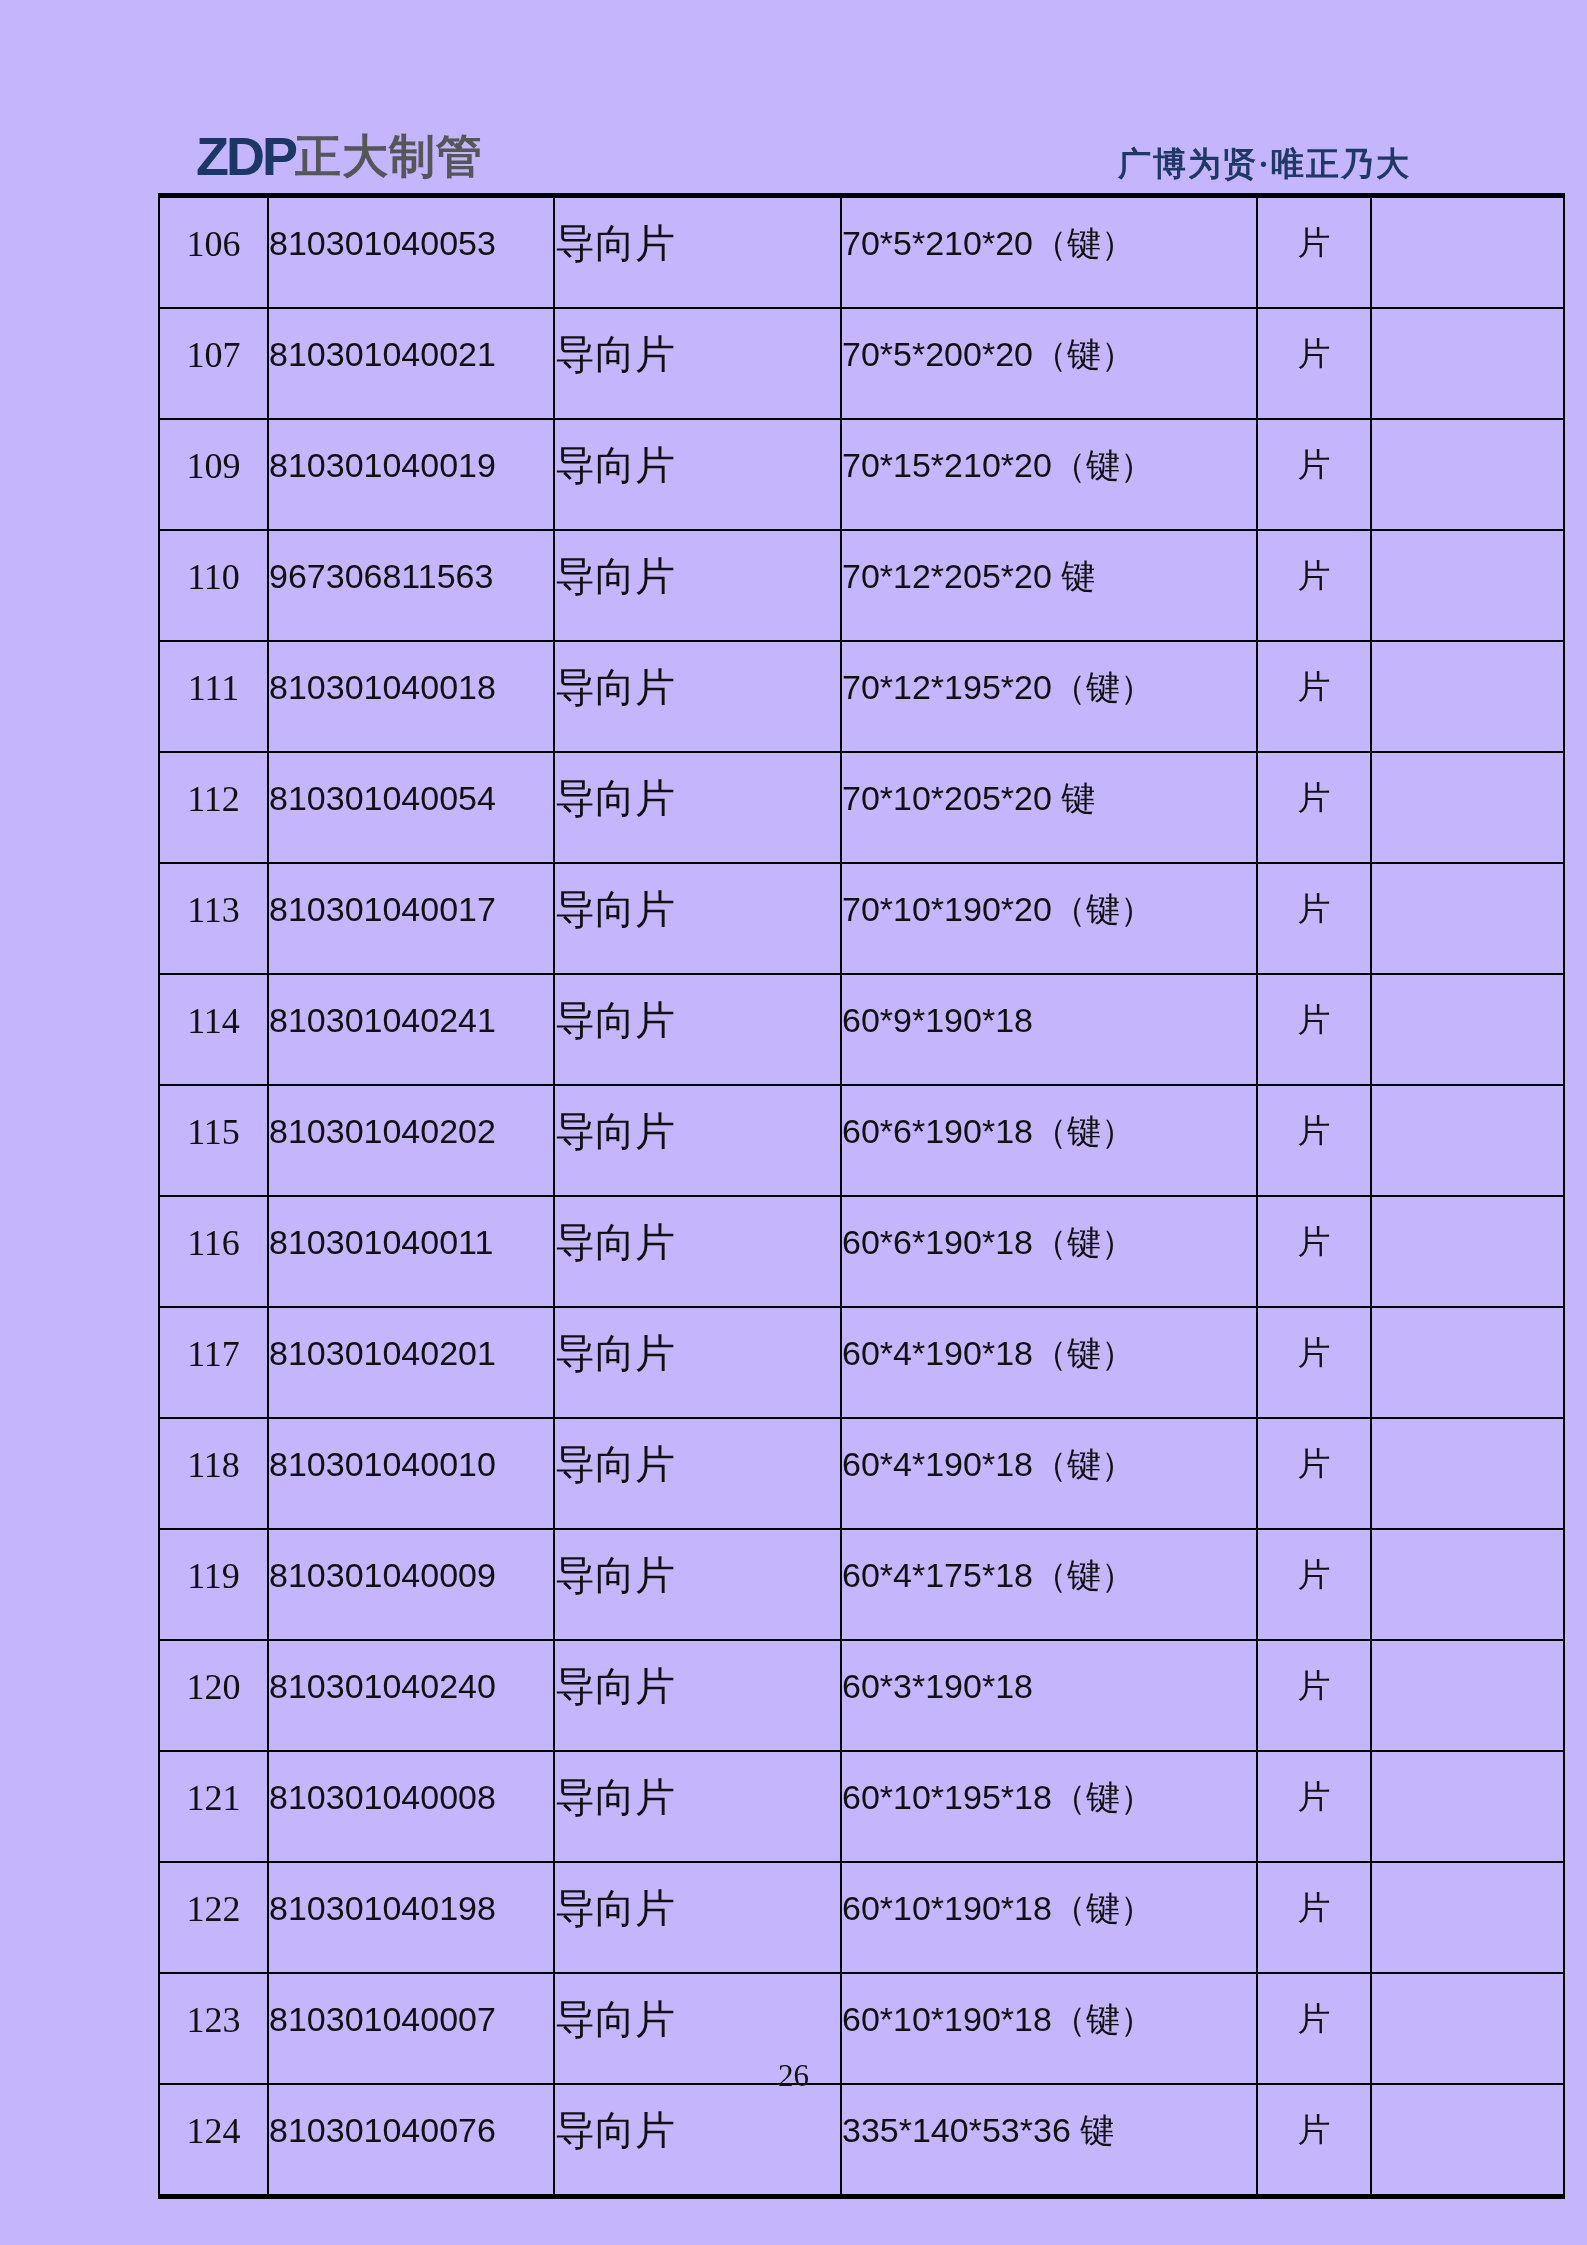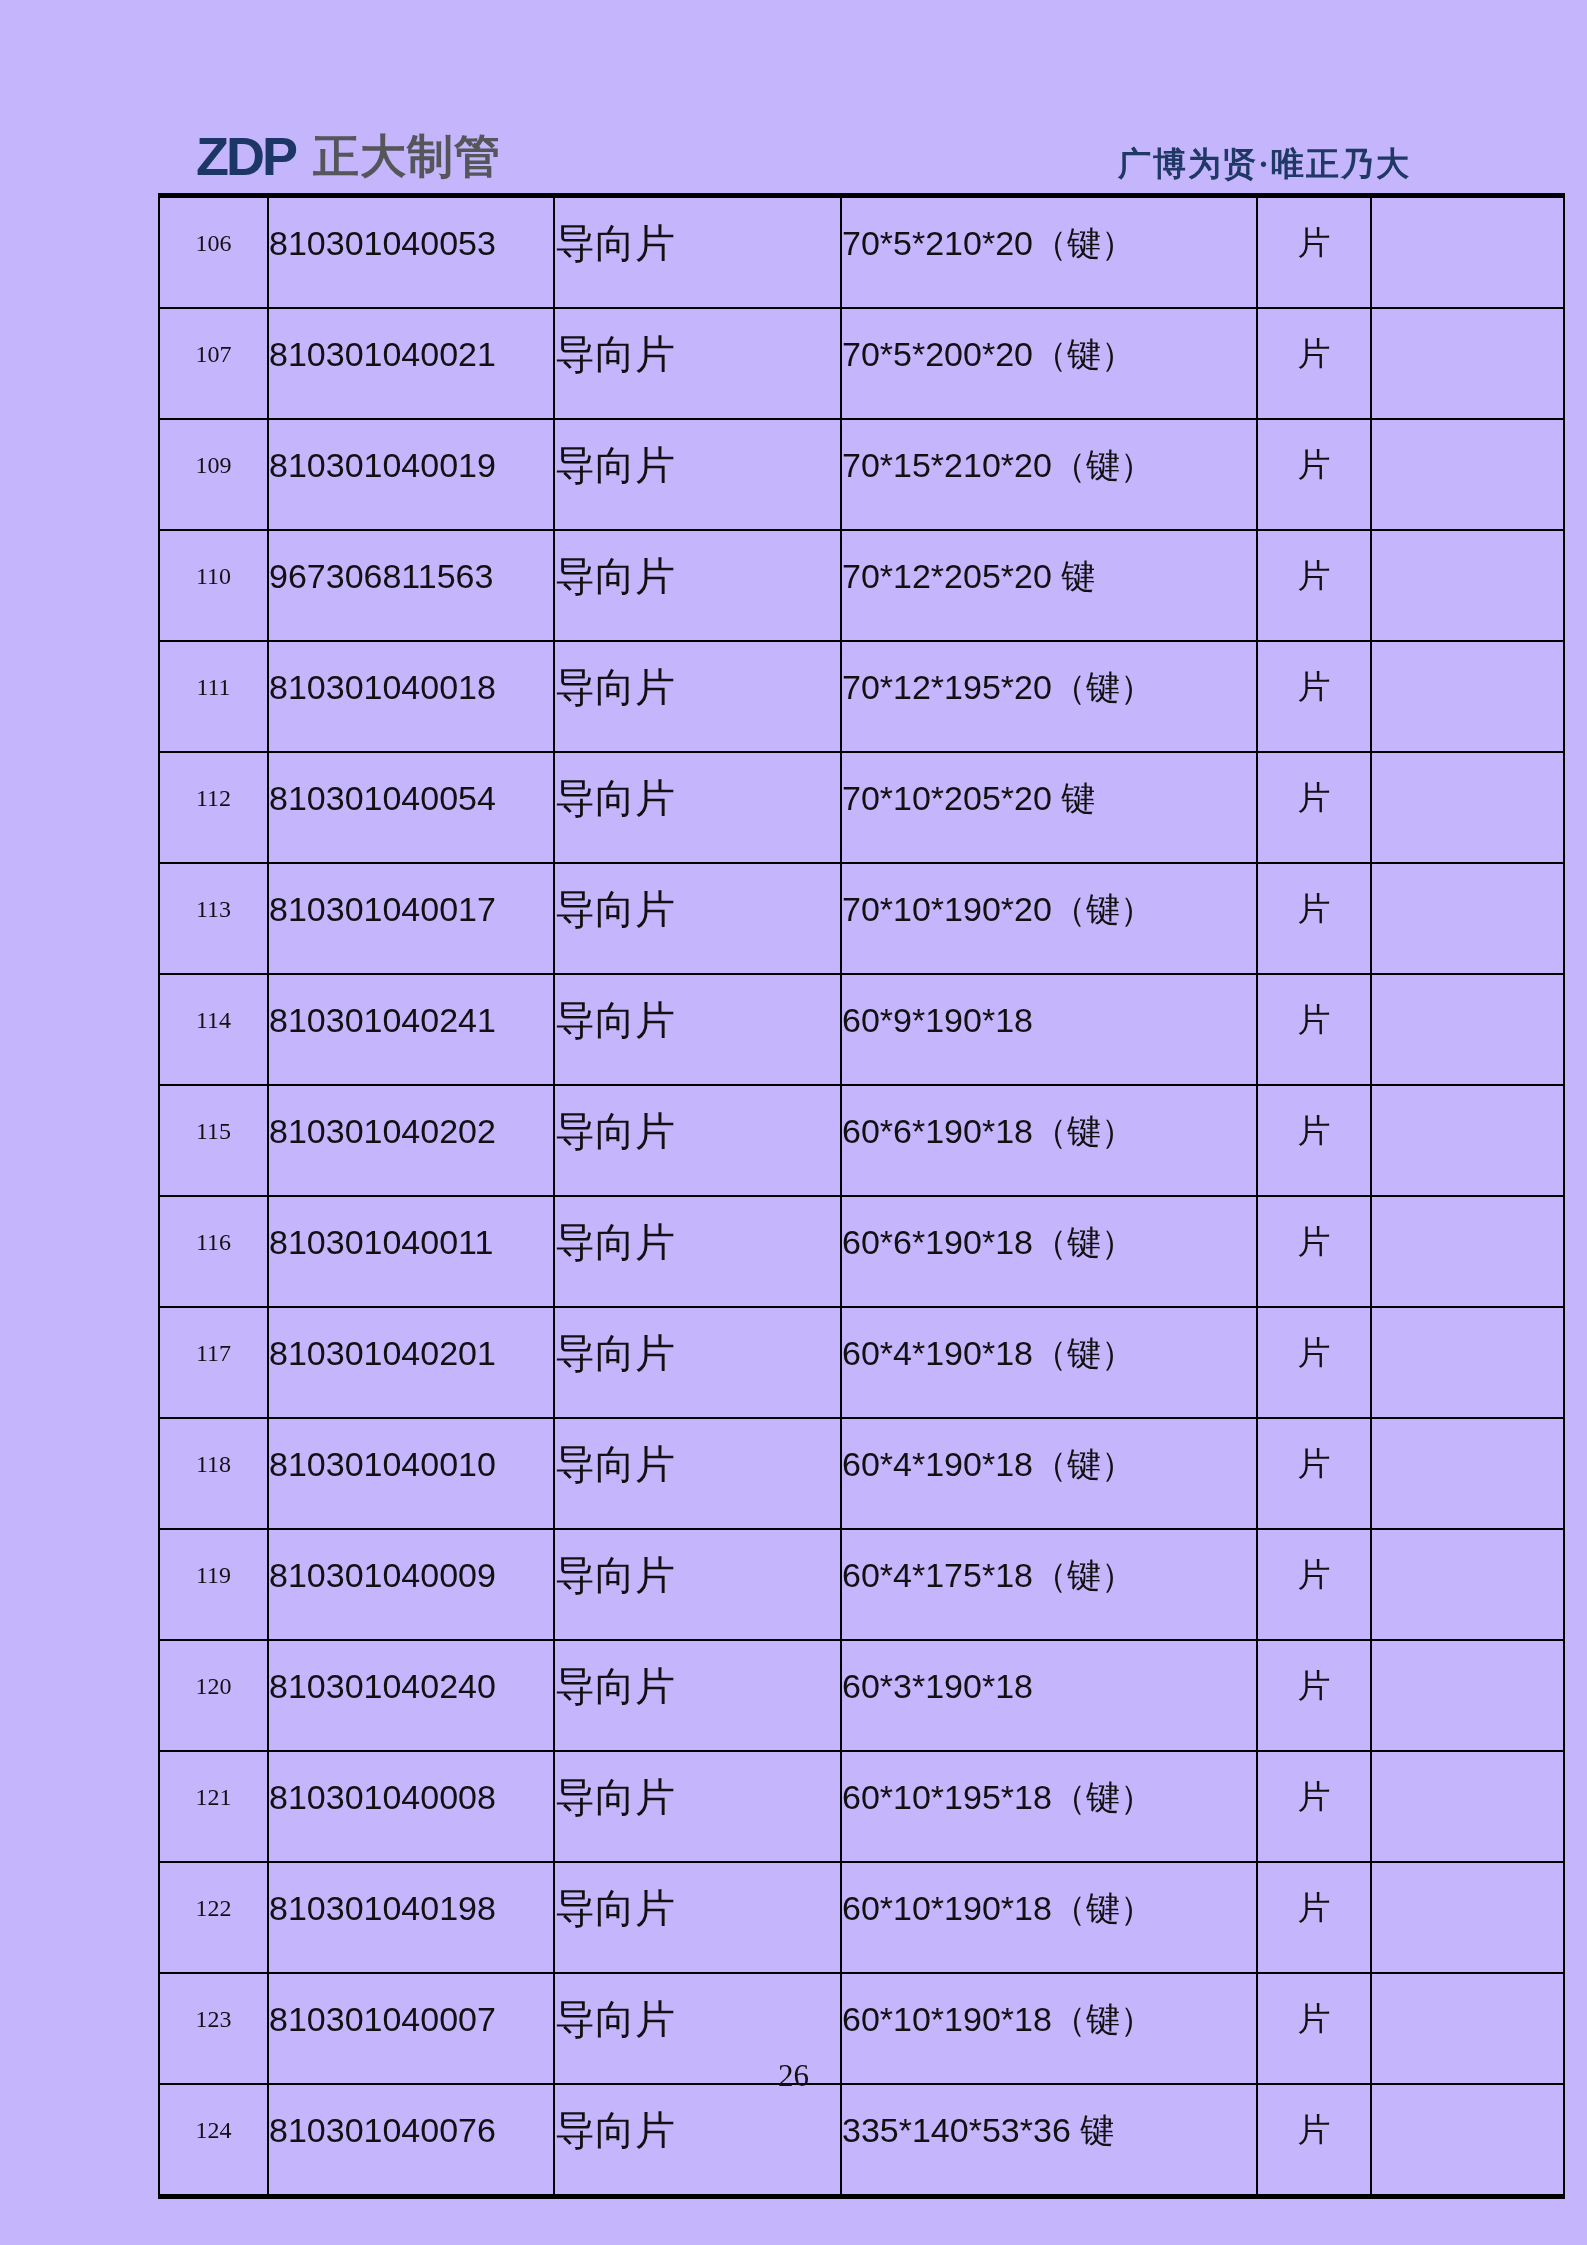--- a/index.html
+++ b/index.html
@@ -30,21 +30,20 @@
     line-height: 52px;
     letter-spacing: -3px;
     color: #1c3766;
   }
   .logo-cn {
     font-family: "Liberation Sans", sans-serif;
     font-weight: 700;
     font-size: 46px;
     line-height: 52px;
     color: #55565a;
-    margin-left: 18px;
     letter-spacing: 1px;
   }
   .slogan {
     position: absolute;
     left: 1118px;
     top: 142px;
     font-family: "Liberation Serif", serif;
     font-weight: 700;
     font-size: 33px;
     letter-spacing: 2px;
@@ -69,21 +68,21 @@
     border: 2px solid #000;
     height: 91px;
     vertical-align: middle;
     padding: 0 0 18px 0;
     overflow: hidden;
     white-space: nowrap;
   }
   td.col-no {
     text-align: center;
     font-family: "Liberation Serif", serif;
-    font-size: 24px;
+    font-size: 36px;
   }
   td.col-code {
     padding-left: 14px;
     font-size: 34px;
     font-family: "Liberation Sans", sans-serif;
   }
   td.col-name {
     padding-left: 13px;
     font-size: 40px;
     font-family: "Liberation Sans", sans-serif;

